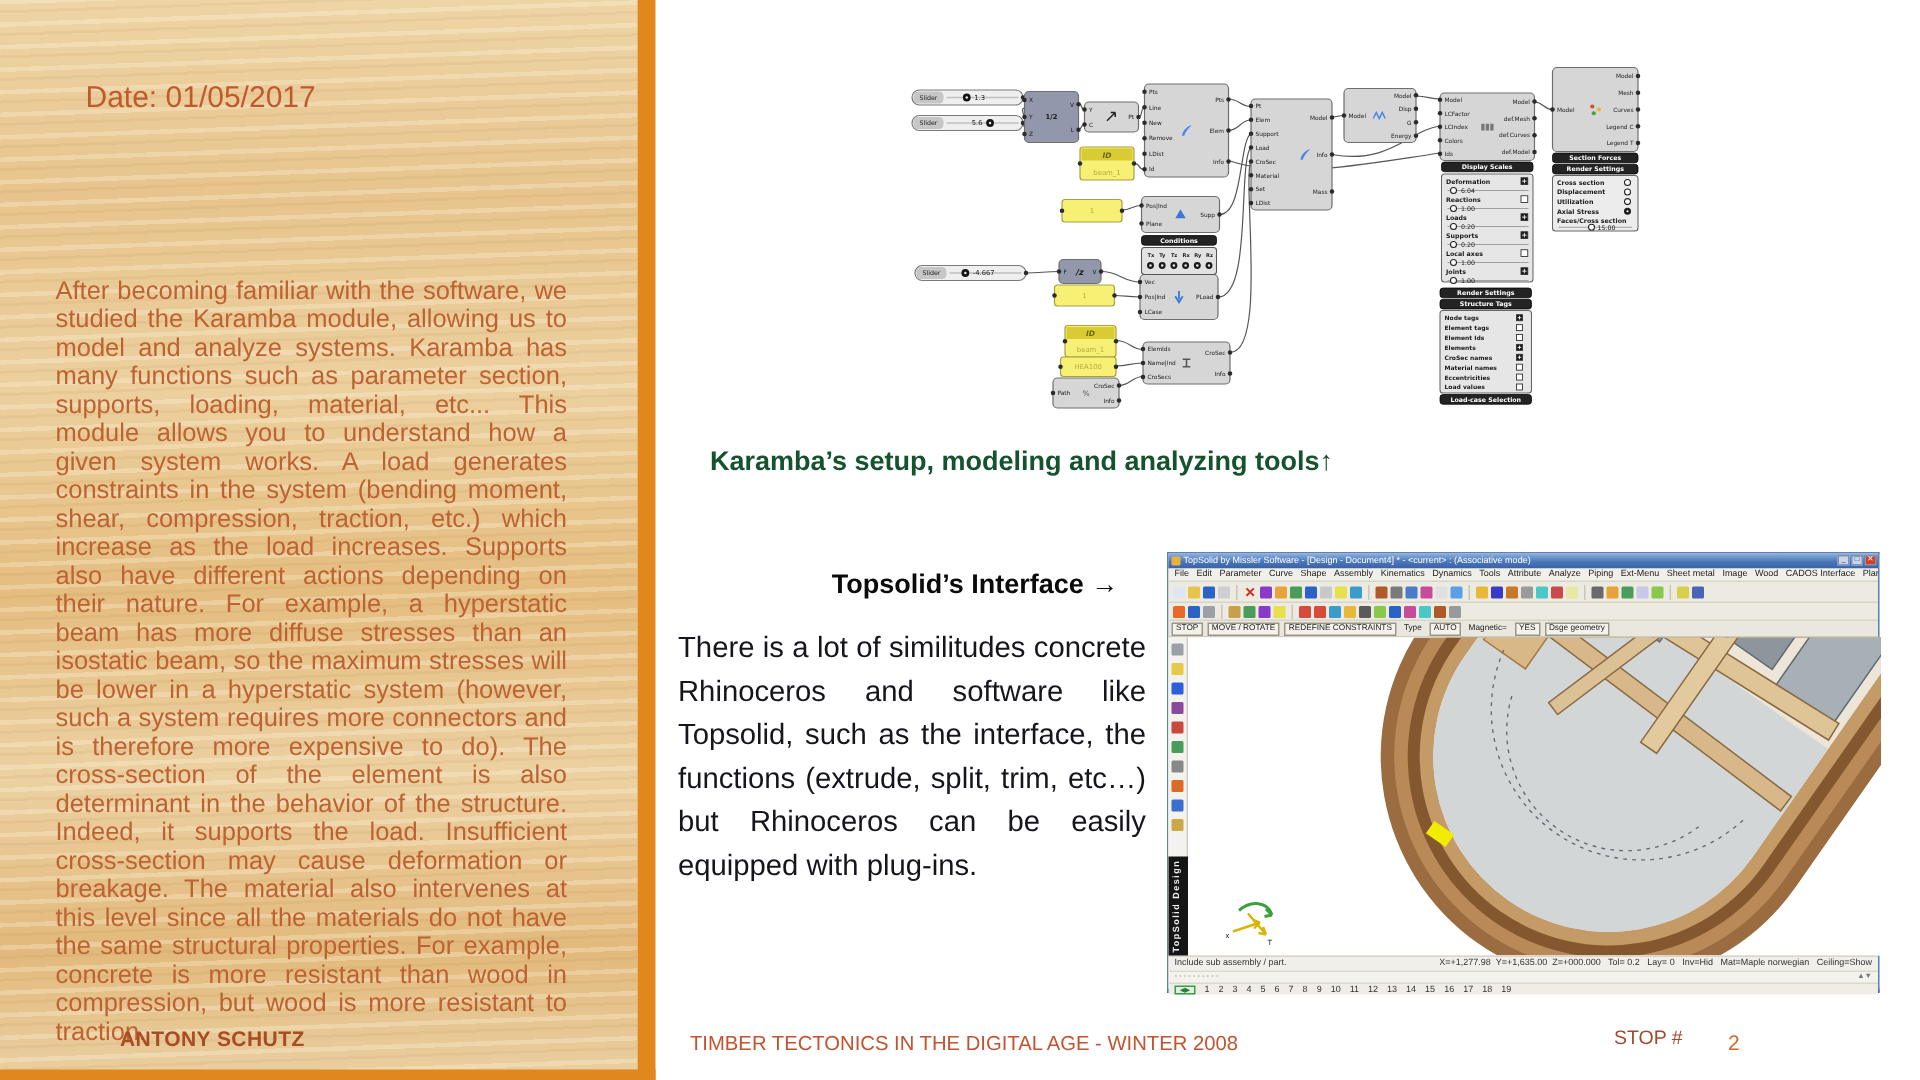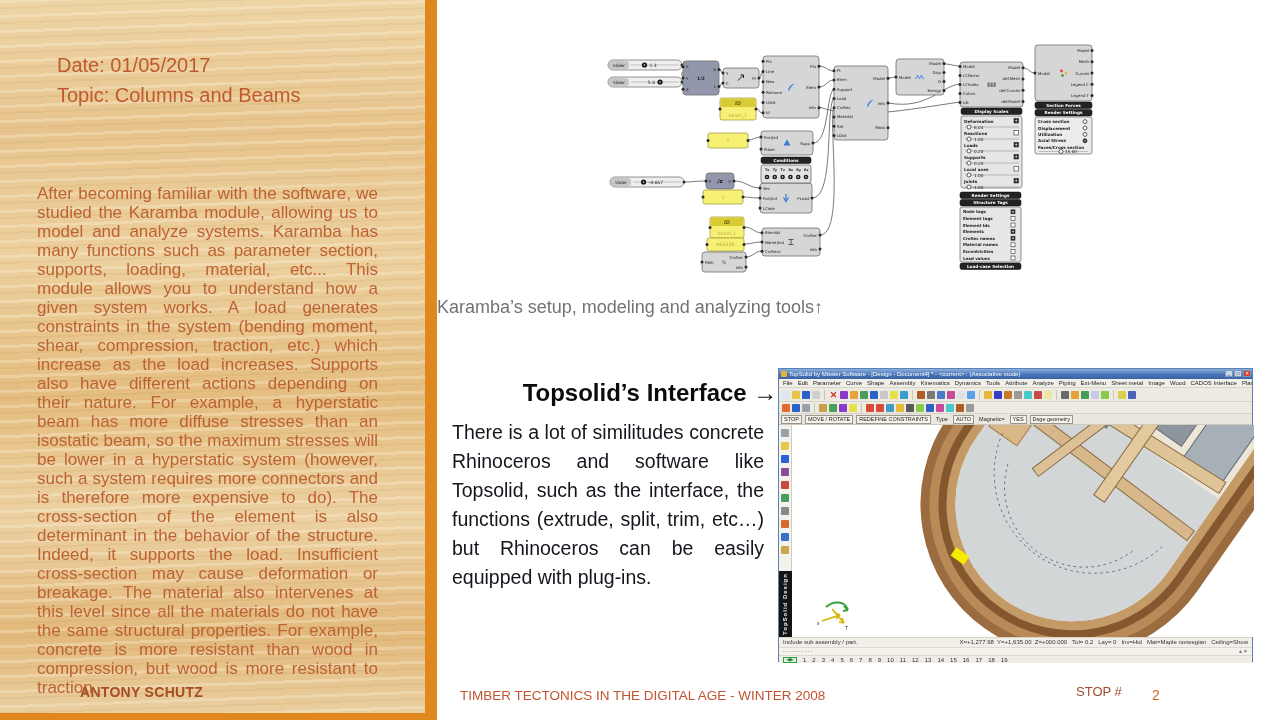--- a/index.html
+++ b/index.html
@@ -13,22 +13,22 @@
       linear-gradient(180deg,#eed5a6 0%,#e7c48d 18%,#ecd09e 36%,#e4bd80 55%,#ecd1a2 72%,#e2b97c 88%,#ead0a2 100%);}
   .accent-v{position:absolute;left:425px;top:0;width:12px;height:720px;background:#e0871d}
   .accent-b{position:absolute;left:0;top:713px;width:437px;height:7px;background:#e0871d}
   .sb-date{position:absolute;left:57px;top:54px;font-size:20px;color:#bf5a2e}
   .sb-topic{position:absolute;left:57px;top:84px;font-size:20px;color:#bf5a2e}
   .sb-title{position:absolute;left:57px;top:108px;width:330px;font-size:31px;line-height:37px;color:#c7592a}
   .sb-body{position:absolute;left:37px;top:184px;width:341px;font-size:17px;line-height:19px;text-align:justify;color:#bd6233}
   .sb-author{position:absolute;left:80px;top:684px;font-size:14px;font-weight:bold;color:#a84c26;letter-spacing:.3px}
 
   
-  .cap-karamba{position:absolute;left:437px;top:297px;width:488px;text-align:left;font-size:18px;font-weight:normal;color:#737373}
-  .cap-topsolid{position:absolute;left:500px;top:379px;width:300px;text-align:center;font-size:24px;font-weight:bold;color:#0b0b0b}
+  .cap-karamba{position:absolute;left:437px;top:297px;width:488px;text-align:center;font-size:18px;font-weight:bold;color:#14532d}
+  .cap-topsolid{position:absolute;left:500px;top:379px;width:300px;text-align:center;font-size:18px;font-weight:bold;color:#0b0b0b}
   .body-right{position:absolute;left:452px;top:418px;width:312px;font-size:19.5px;line-height:29px;text-align:justify;color:#15151d}
   .ft-course{position:absolute;left:460px;top:688px;font-size:13.5px;color:#c2542f}
   .ft-week{position:absolute;left:1076px;top:684px;font-size:13px;color:#a04a32}
   .ft-num{position:absolute;left:1152px;top:687px;font-size:14px;color:#d0682a}
 
   
   #gh-svg{position:absolute;left:595px;top:38px;width:515px;height:250px}
 
   
   .ts{position:absolute;left:778px;top:368px;width:475px;height:294px;background:#f0eee8;
@@ -69,21 +69,20 @@
   .ts-pages{position:absolute;left:0;top:286px;width:100%;height:8px;background:#efede6;border-top:1px solid #ddd9cd;
       display:flex;align-items:center;gap:6px;padding:0 4px}
   .ts-pagenav{width:14px;height:6px;background:#dff0df;border:1px solid #3a9c4a;color:#2a7c3a;font-size:4.5px;line-height:4.5px;text-align:center;flex:0 0 auto}
   .ts-page{font-size:6px;color:#333;flex:0 0 auto}
 </style>
 </head>
 <body>
 
 <div class="sidebar">
   <div class="sb-date">Date: 01/05/2017</div>
-  <div class="sb-topic">Topic: Columns and Beams</div>
   <div class="sb-body">After becoming familiar with the software, we studied the Karamba module, allowing us to model and analyze systems. Karamba has many functions such as parameter section, supports, loading, material, etc... This module allows you to understand how a given system works. A load generates constraints in the system (bending moment, shear, compression, traction, etc.) which increase as the load increases. Supports also have different actions depending on their nature. For example, a hyperstatic beam has more diffuse stresses than an isostatic beam, so the maximum stresses will be lower in a hyperstatic system (however, such a system requires more connectors and is therefore more expensive to do). The cross-section of the element is also determinant in the behavior of the structure. Indeed, it supports the load. Insufficient cross-section may cause deformation or breakage. The material also intervenes at this level since all the materials do not have the same structural properties. For example, concrete is more resistant than wood in compression, but wood is more resistant to traction.</div>
   <div class="sb-author">ANTONY SCHUTZ</div>
 </div>
 <div class="accent-v"></div>
 <div class="accent-b"></div>
 
 <svg id="gh-svg" viewBox="0 0 515 250">
     <g>
       <path d="M87,27 C91,27 84,29 88,29" fill="none" stroke="#555555" stroke-width="0.8"></path>
       <path d="M87,44 C91,44 84,34 88,34" fill="none" stroke="#555555" stroke-width="0.8"></path>

